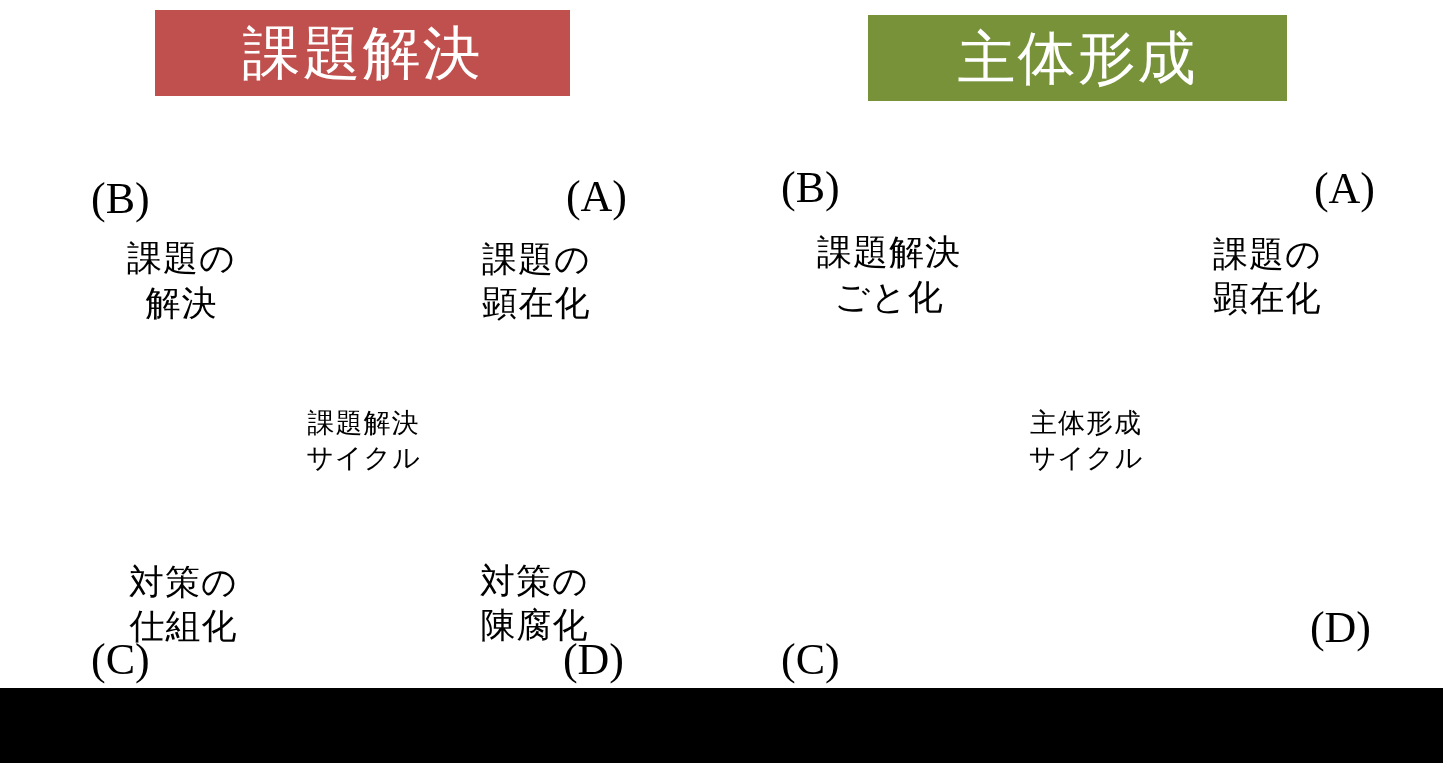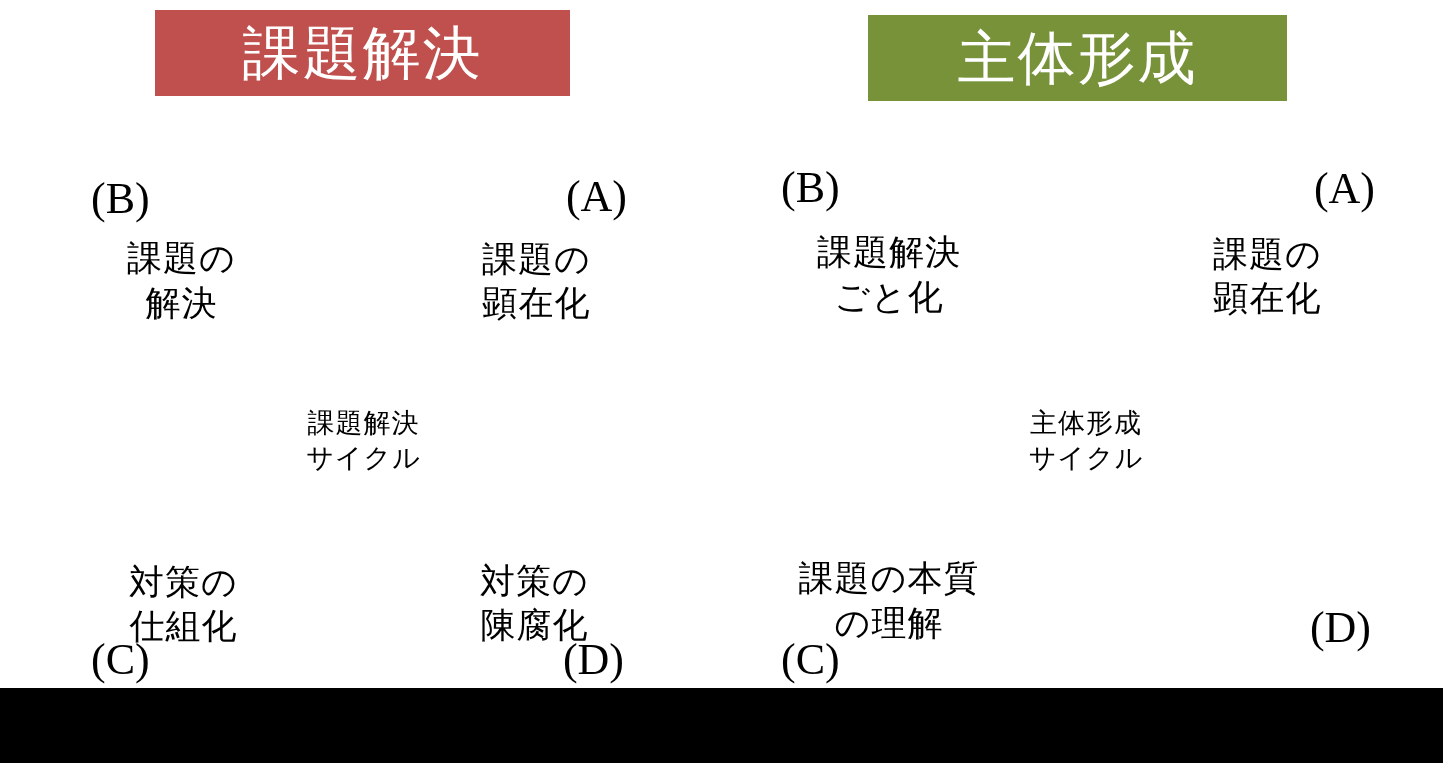--- a/index.html
+++ b/index.html
@@ -171,22 +171,20 @@
   </div>
 
   <div class="node" id="r-box-a">
     <span class="node-tag tag-tr">(A)</span>
     <span class="node-text">課題の
 顕在化</span>
   </div>
 
   <div class="node" id="r-box-c">
     <span class="node-tag tag-bl">(C)</span>
-    <span class="node-text">課題の本質
-の理解</span>
   </div>
 
   <div class="node" id="r-box-d">
     <span class="node-tag tag-br" style="bottom:62px; right:12px;">(D)</span>
   </div>
 
   <div class="cycle-ellipse" id="r-ellipse">
     <span class="ellipse-text">主体形成
 サイクル</span>
   </div>

